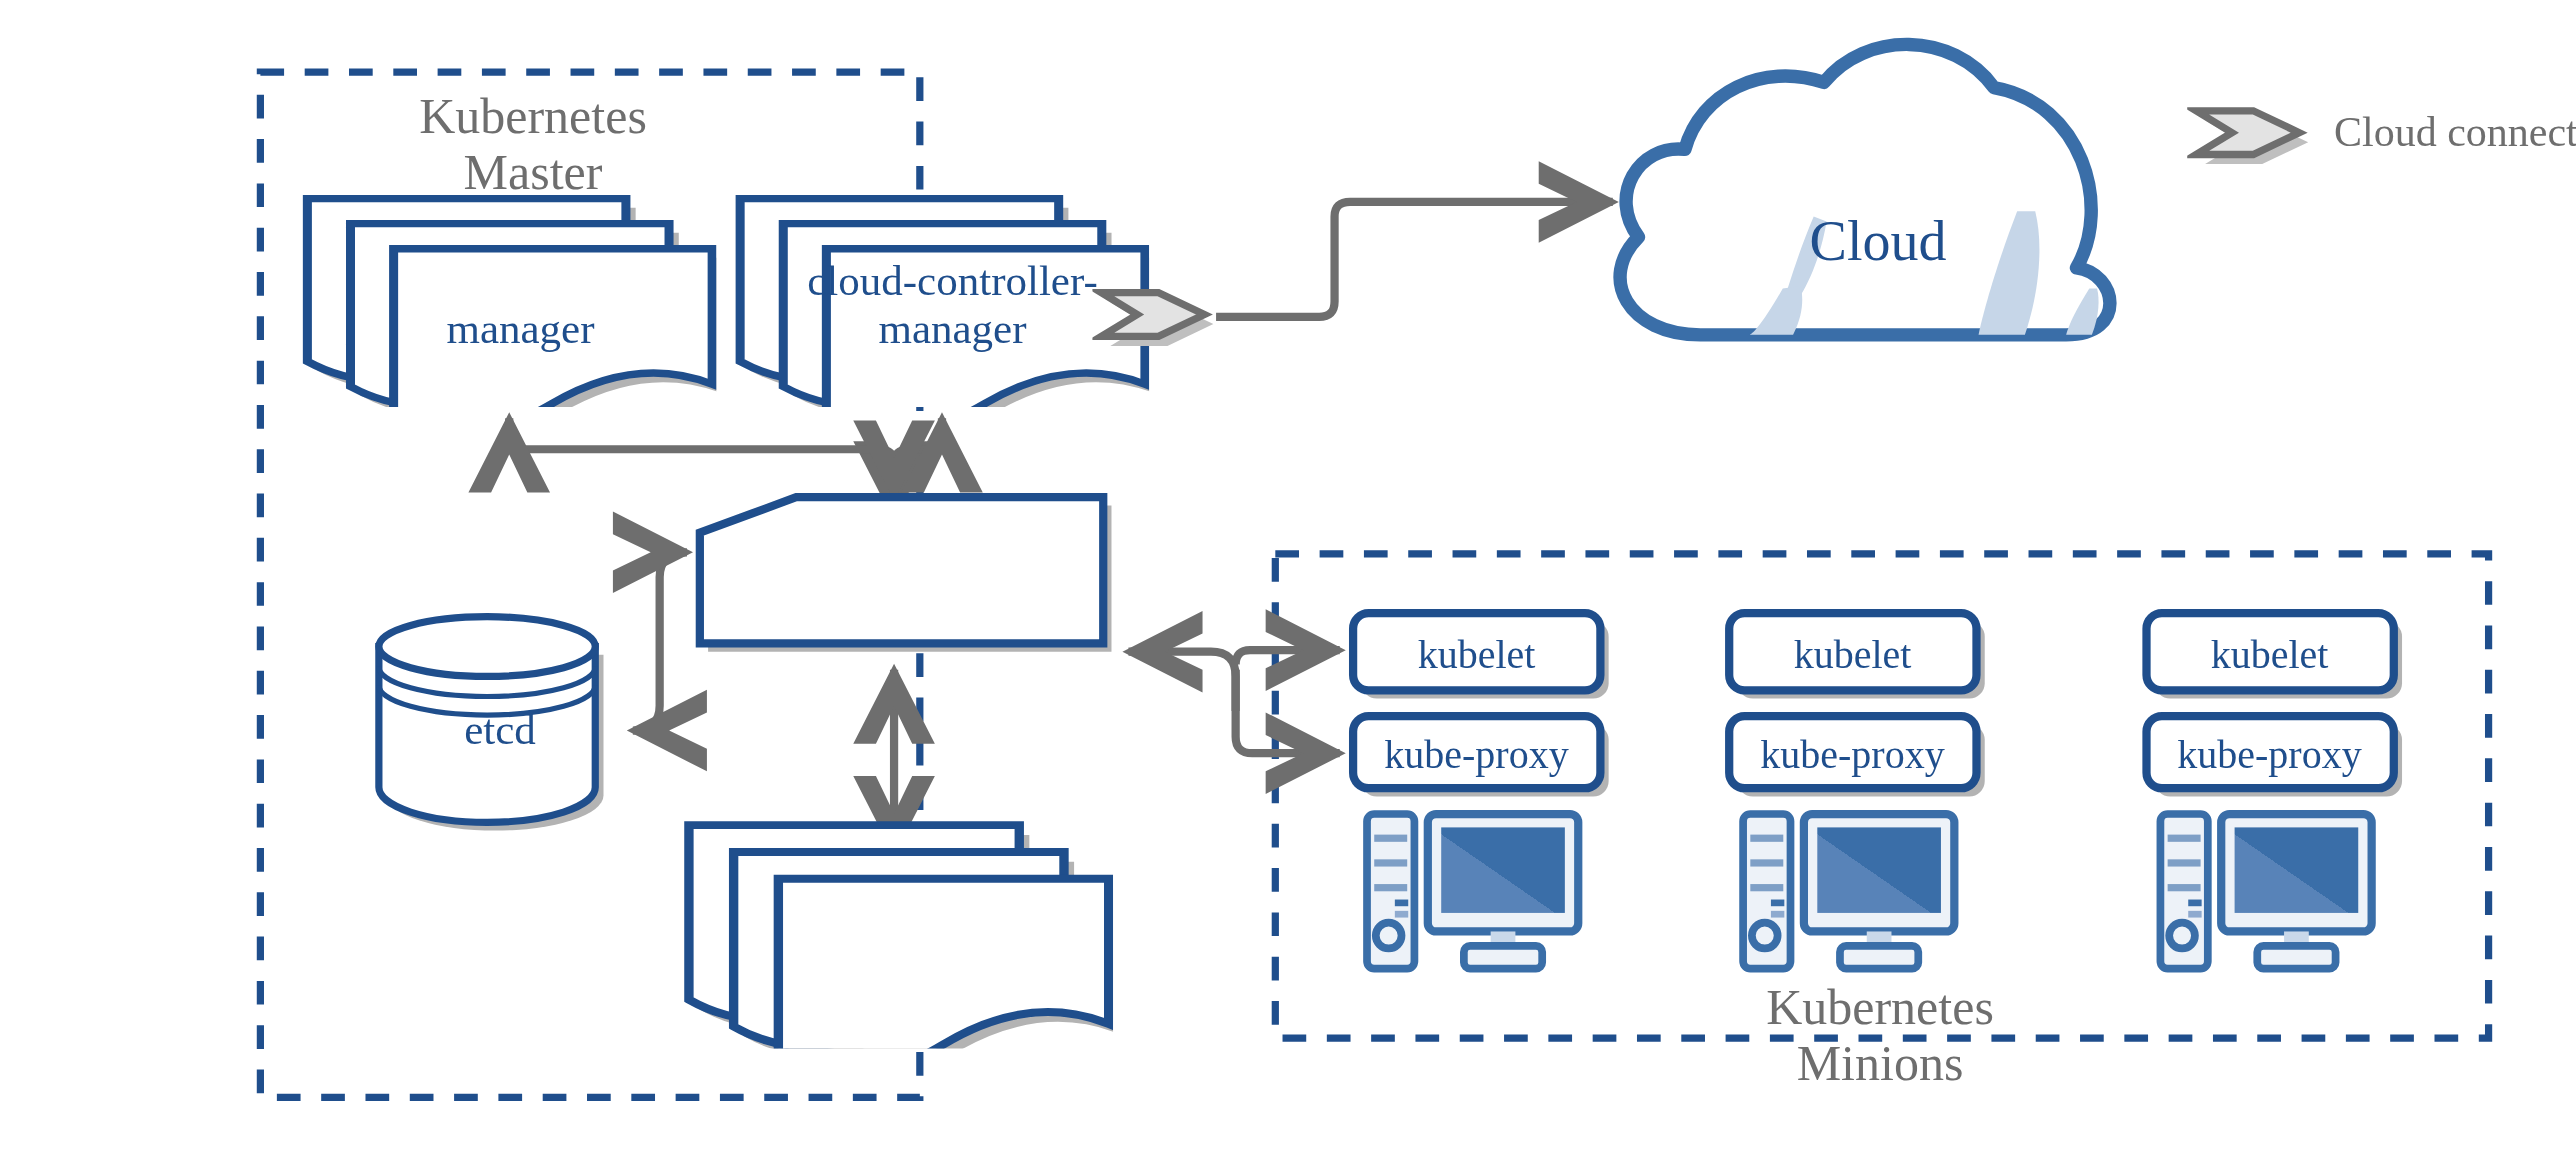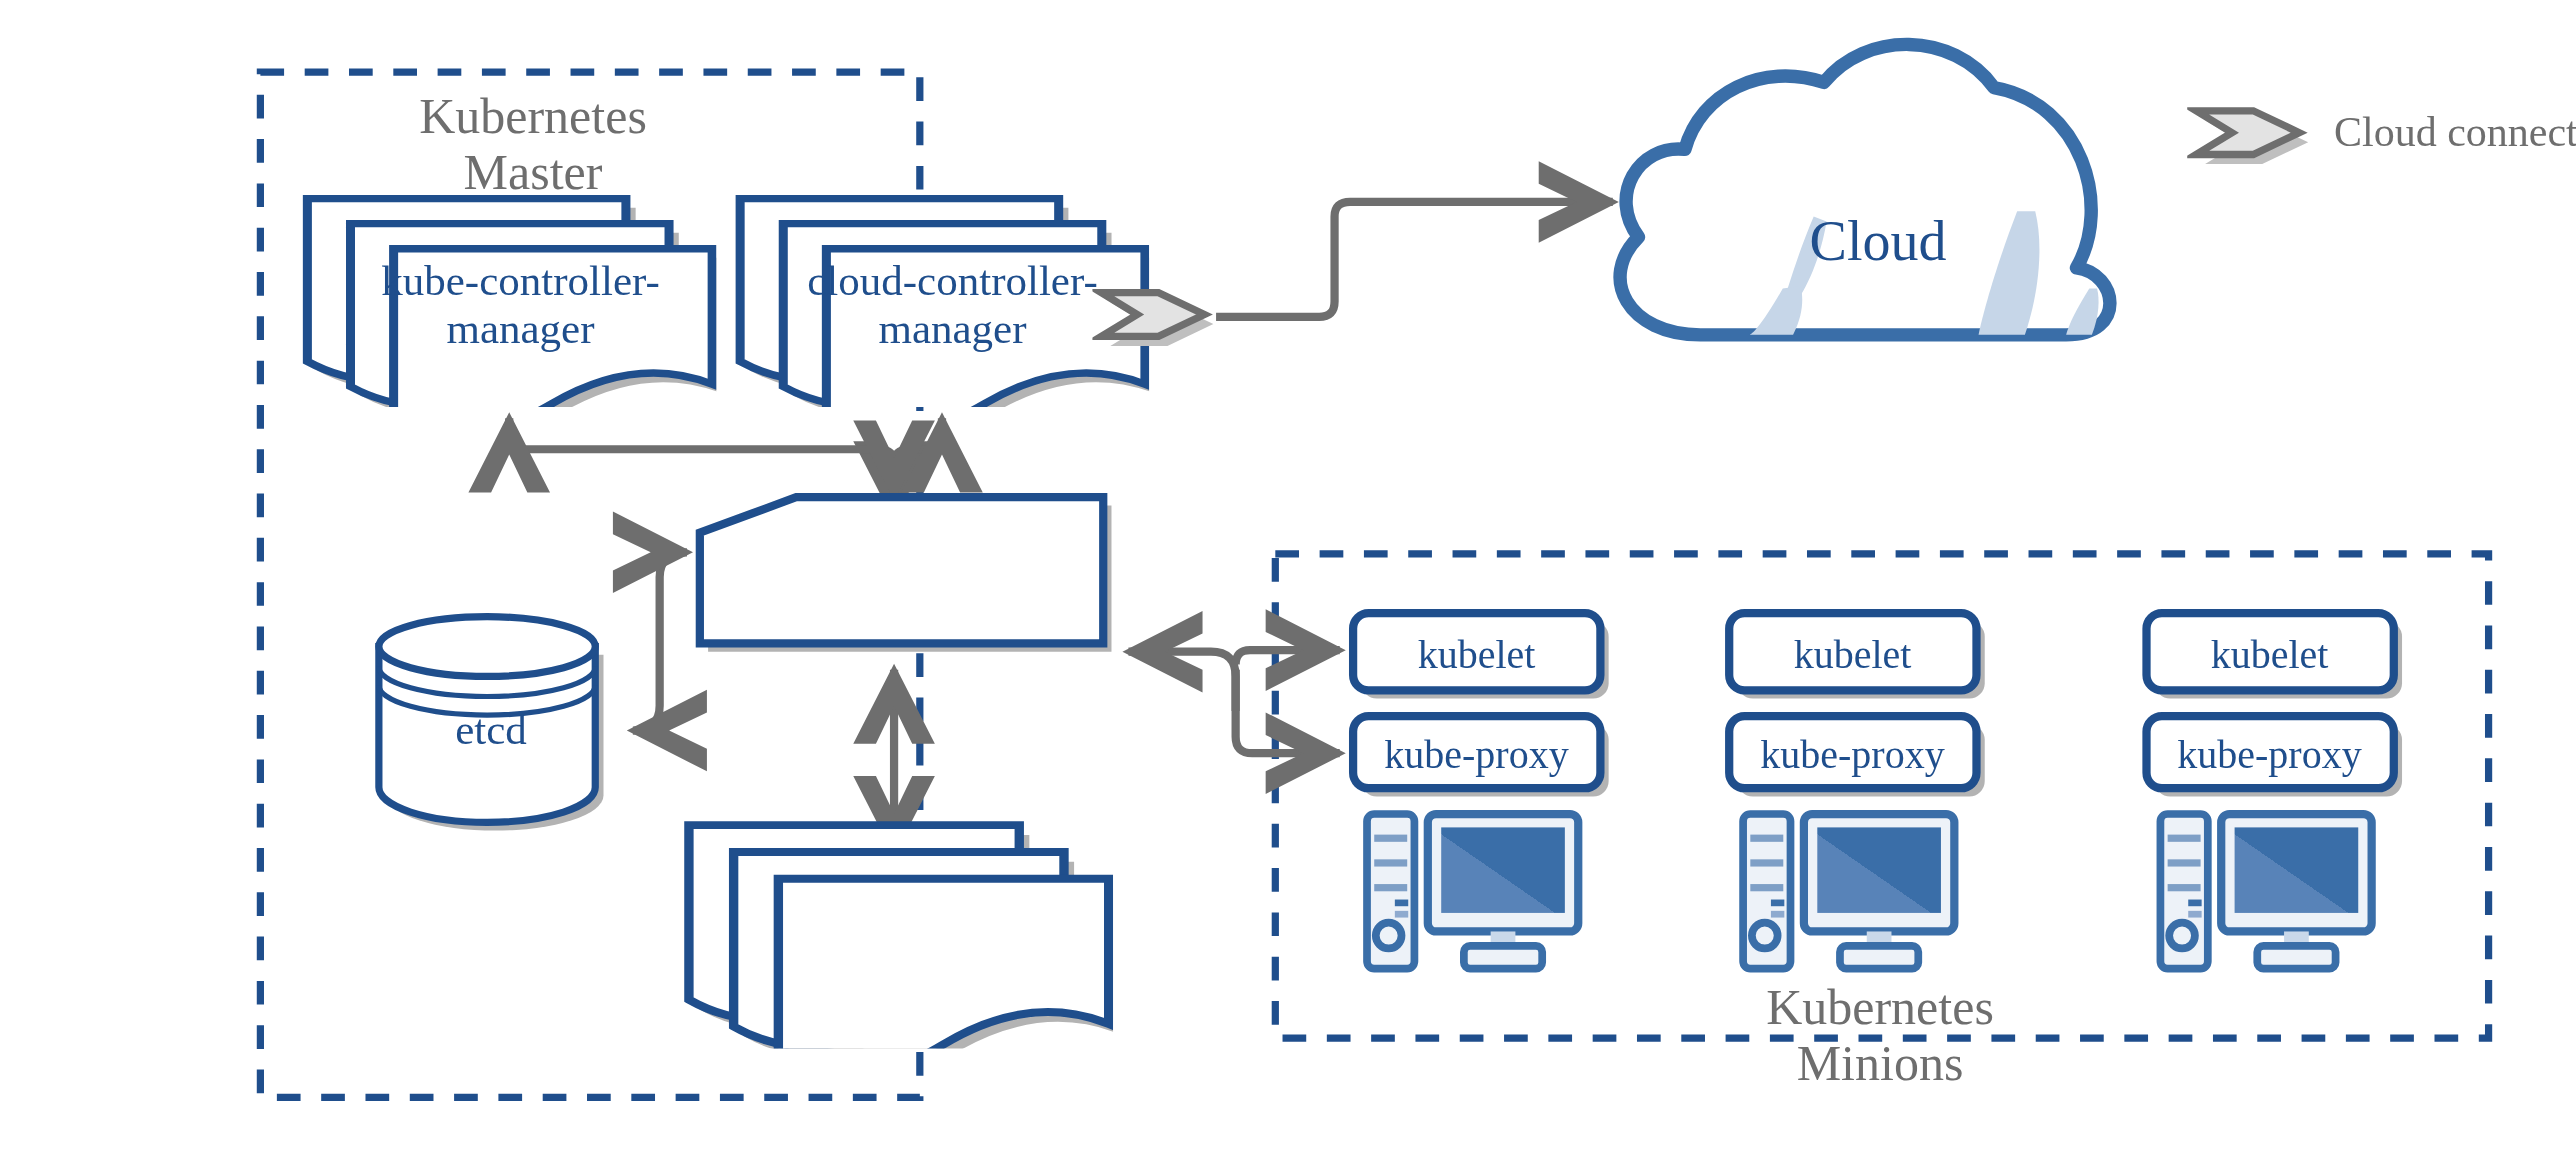--- a/index.html
+++ b/index.html
@@ -210,26 +210,26 @@
     </g>
 
     <g>
       <use href="#sym-chevron" x="4245" y="175" width="250" height="165"></use>
     </g>
 
   </svg>
 
   <div class="lbl lbl-gray t-group" style="left:363px; top:88px; width:340px;"><span>Kubernetes</span><br><span>Master</span></div>
 
-  <div class="lbl lbl-blue t-node" style="left:361px; top:257px; width:319px;"><span>kube-controller-</span><br><span>manager</span></div>
+  <div class="lbl lbl-blue t-node" style="left:361px; top:257px; width:319px;"><br><span>manager</span></div>
 
   <div class="lbl lbl-blue t-node" style="left:793px; top:257px; width:319px;"><span>cloud-controller-</span><br><span>manager</span></div>
 
 
-  <div class="lbl lbl-blue t-node" style="left:388px; top:706px; width:206px;">etcd</div>
+  <div class="lbl lbl-blue t-node" style="left:397px; top:706px; width:206px;">etcd</div>
 
 
   <div class="lbl lbl-blue t-cloud" style="left:1762px; top:210px; width:232px;">Cloud</div>
 
   <div class="lbl lbl-blue t-small" style="left:1353px; top:633px; width:247px;">kubelet</div>
   <div class="lbl lbl-blue t-small" style="left:1353px; top:733px; width:247px;">kube-proxy</div>
 
   <div class="lbl lbl-blue t-small" style="left:1729px; top:633px; width:247px;">kubelet</div>
   <div class="lbl lbl-blue t-small" style="left:1729px; top:733px; width:247px;">kube-proxy</div>
 

